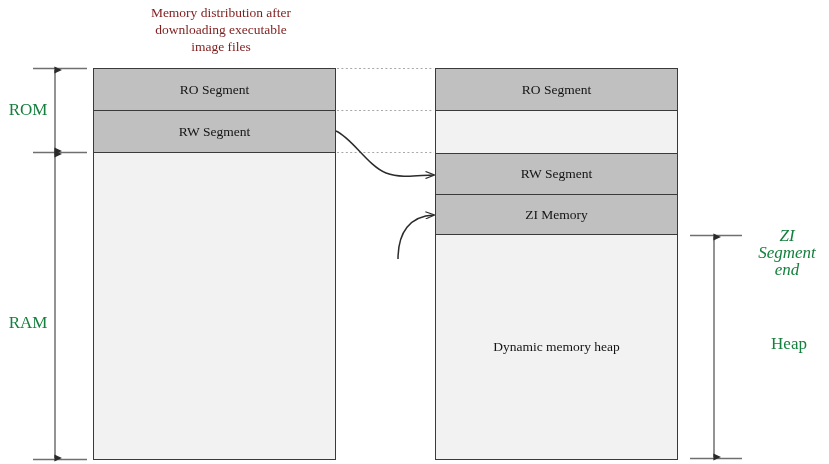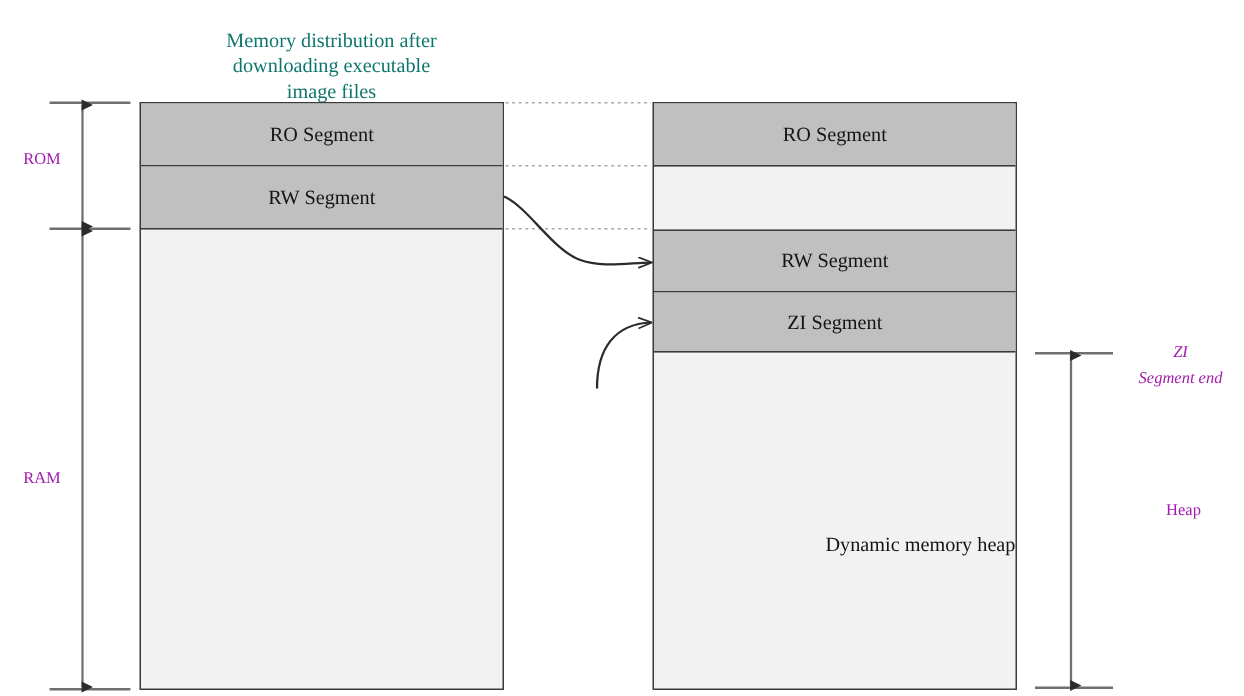--- a/index.html
+++ b/index.html
@@ -14,23 +14,22 @@
     background: #ffffff;
     font-family: "Liberation Serif", "DejaVu Serif", serif;
     color: #1a1a1a;
     overflow: hidden;
   }
   .title {
     position: absolute;
     text-align: center;
     font-size: 13.5px;
     line-height: 17px;
-    color: #0f766e;
+    color: #7f1d1d;
     white-space: pre-line;
-    margin-top: 14px;
   }
   #title-left  { left: 108px; top: 4px;  width: 226px; }
   #title-right { left: 440px; top: 11px; width: 238px; }
 
   .memcol {
     position: absolute;
     box-sizing: border-box;
     border: 1.3px solid #3a3a3a;
     background: #f2f2f2;
   }
@@ -49,30 +48,29 @@
     font-size: 13.5px;
     color: #141414;
   }
   .seg.bt { border-top: 1.3px solid #3a3a3a; }
   .seg.bb { border-bottom: 1.3px solid #3a3a3a; font-family: Liberation Serif, serif; }
 
   .heaplabel {
     position: absolute;
     left: 0;
     width: 100%;
-    text-align: right;
+    text-align: center;
     font-size: 13.5px;
     color: #141414;
-    margin-top: 16px;
   }
 
   .dimlabel {
     position: absolute;
-    font-size: 11px;
-    color: #a21caf;
+    font-size: 17px;
+    color: #15803d;
     text-align: center;
   }
   #label-rom { left: 2px;  top: 100px; width: 52px; }
   #label-ram { left: 2px;  top: 313px; width: 52px; }
   #label-zi-end { left: 745px; top: 227px; width: 84px; line-height: 17px; white-space: pre-line; font-style: italic; }
   #label-heap   { left: 716px; top: 334px; width: 62px; padding-left: 42px; }
 
   svg.overlay {
     position: absolute;
     left: 0; top: 0;
@@ -91,21 +89,21 @@
 
 
   <div class="memcol" id="col-left">
     <div class="seg bb" style="top:0px; height:42px;">RO Segment</div>
     <div class="seg bb" style="top:42px; height:42px;">RW Segment</div>
   </div>
 
   <div class="memcol" id="col-right">
     <div class="seg bb" style="top:0px; height:42px;">RO Segment</div>
     <div class="seg bt bb" style="top:84px; height:42px;">RW Segment</div>
-    <div class="seg bb" style="top:126px; height:40px;">ZI Segment</div>
+    <div class="seg bb" style="top:126px; height:40px;">ZI Memory</div>
     <div class="heaplabel" style="top:270px;">Dynamic memory heap</div>
   </div>
 
   <div class="dimlabel" id="label-rom">ROM</div>
   <div class="dimlabel" id="label-ram">RAM</div>
   <div class="dimlabel" id="label-zi-end">ZI
 Segment end</div>
   <div class="dimlabel" id="label-heap">Heap</div>
 
   <svg class="overlay">

